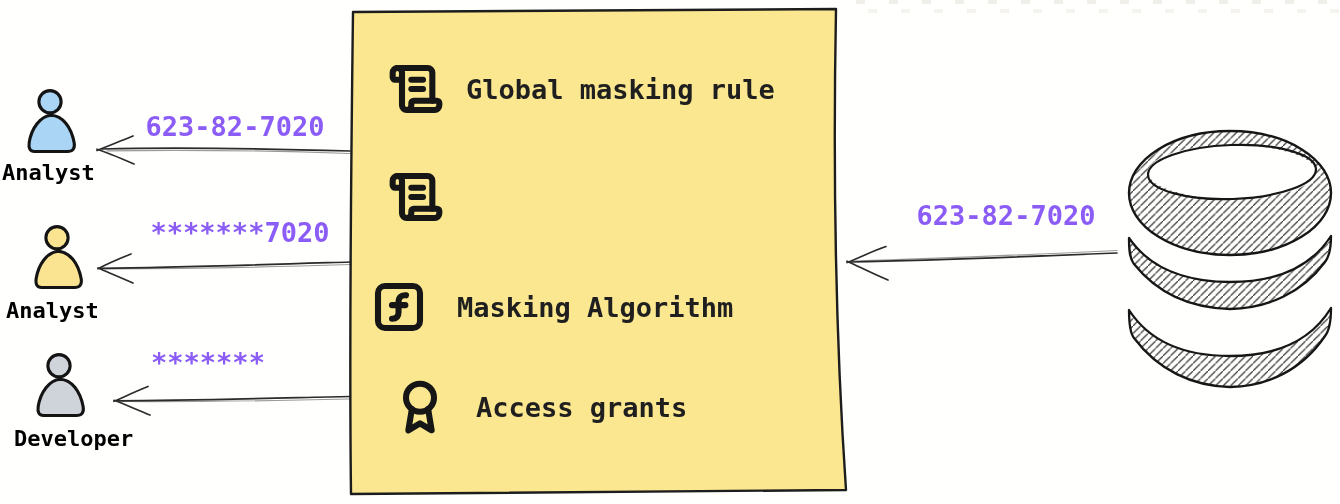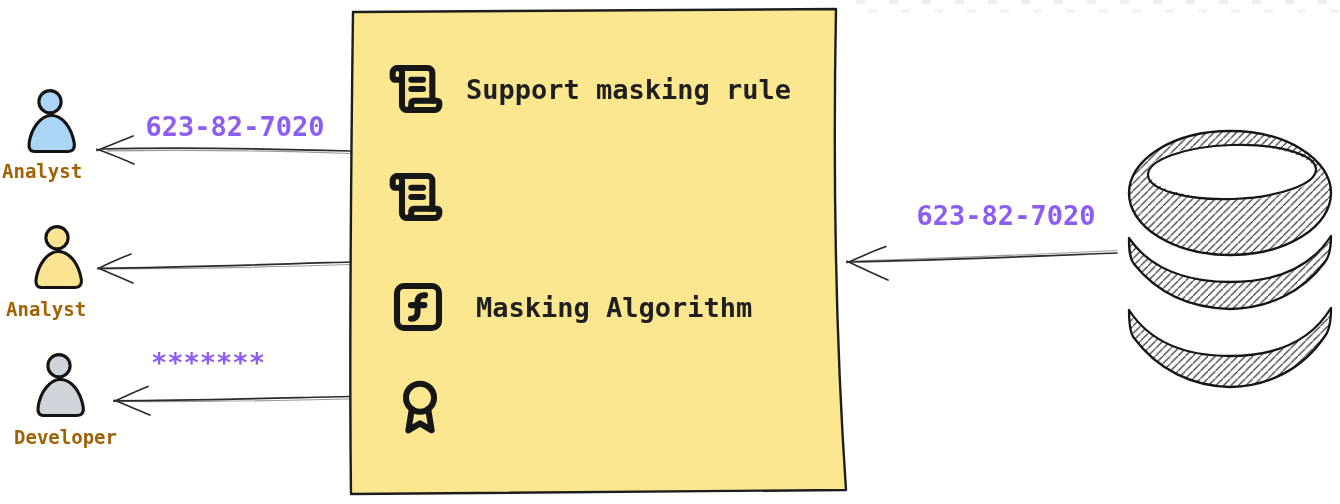--- a/index.html
+++ b/index.html
@@ -4,22 +4,22 @@
 <style>
   html,body{margin:0;padding:0;background:#ffffff;}
   #stage{
     position:relative;width:1340px;height:504px;background:#fffffe;
     font-family:"DejaVu Sans Mono","Liberation Mono",monospace;
     color:#1c1c1c;overflow:hidden;
   }
   .abs{position:absolute;}
   .persona-icon{position:absolute;width:58px;height:76px;}
   .persona-label{
-    position:absolute;text-align:left;font-size:19px;font-weight:700;
-    letter-spacing:0px;color:#a16207;
+    position:absolute;text-align:left;font-size:22px;font-weight:700;
+    letter-spacing:0px;color:#000000;
   }
   .arrow-label{
     position:absolute;text-align:center;font-size:27px;font-weight:700;
     color:#8b5cf6;white-space:nowrap;
   }
   .box-item{position:absolute;display:flex;align-items:center;gap:22px;height:58px;}
   .box-item .ic{width:56px;height:56px;flex:0 0 auto;}
   .box-item.award .ic{width:56px;height:62px;}
   .box-item .lbl{font-size:27px;font-weight:700;color:#1f1f1f;white-space:nowrap;}
   svg{display:block;}
@@ -60,20 +60,21 @@
     <g fill="none" stroke-linecap="round">
       <path d="M1117,250.5 C1032,254.5 942,258.5 854,261" stroke="#9b9b9b" stroke-width="1.2"></path>
       <path d="M1117,253 C1030,256.5 940,260 850,262" stroke="#2b2b2b" stroke-width="1.7"></path>
       <path d="M886,246.5 C870,252 860,257.5 847,262.5" stroke="#2b2b2b" stroke-width="1.7"></path>
       <path d="M888,280 C872,273.5 860,267 847,261.2" stroke="#2b2b2b" stroke-width="1.7"></path>
     </g>
   </svg>
 
   <div class="arrow-label" style="left:140px;top:111px;width:190px">623-82-7020</div>
 
+  <div class="arrow-label" style="left:145px;top:217px;width:190px">*******7020</div>
 
   <div class="arrow-label" style="left:150px;top:347px;width:116px">*******</div>
 
   <div class="arrow-label" style="left:916px;top:200px;width:180px">623-82-7020</div>
 
   <svg class="persona-icon" style="left:21px;top:86px" viewBox="0 0 60 76">
     <path d="M31,29 C20,30 11,42 8.5,57 C7.5,63.5 9.5,66.5 14,66.5 L48,66.5 C53.5,66.5 56,63.5 55,57.5 C52,41 43,29.5 31,29 Z" stroke="#141414" stroke-width="3.2" stroke-linejoin="round" fill="#abd5f5"></path>
     <circle cx="30" cy="15" r="11.5" stroke="#141414" stroke-width="3.2" fill="#abd5f5"></circle>
   </svg>
   <div class="persona-label" style="left:2px;top:160px;width:92px">Analyst</div>
@@ -94,46 +95,47 @@
     <path d="M13,12 L496,9 C493,170 495,330 506,490 L11,494 C9,330 11,170 13,12 Z" stroke="#1d1d1d" stroke-width="2.4" stroke-linejoin="round" fill="#fae78f"></path>
   </svg>
 
   <div class="box-item" style="left:388px;top:60px">
     <svg class="ic" viewBox="0 0 24 24" fill="none" stroke="#161616" stroke-width="2.6" stroke-linecap="round" stroke-linejoin="round">
       <path d="M15 12h-5"></path>
         <path d="M15 8h-5"></path>
         <path d="M19 17V5a2 2 0 0 0-2-2H4"></path>
       <path d="M8 21h12a2 2 0 0 0 2-2v-1a1 1 0 0 0-1-1H11a1 1 0 0 0-1 1v1a2 2 0 1 1-4 0V5a2 2 0 1 0-4 0v2a1 1 0 0 0 1 1h3"></path>
     </svg>
-    <span class="lbl">Support masking rule</span>
+    <span class="lbl">Global masking rule</span>
   </div>
 
   <div class="box-item" style="left:388px;top:168px">
     <svg class="ic" viewBox="0 0 24 24" fill="none" stroke="#161616" stroke-width="2.6" stroke-linecap="round" stroke-linejoin="round">
       <path d="M15 12h-5"></path>
         <path d="M15 8h-5"></path>
         <path d="M19 17V5a2 2 0 0 0-2-2H4"></path>
       <path d="M8 21h12a2 2 0 0 0 2-2v-1a1 1 0 0 0-1-1H11a1 1 0 0 0-1 1v1a2 2 0 1 1-4 0V5a2 2 0 1 0-4 0v2a1 1 0 0 0 1 1h3"></path>
     </svg>
   </div>
 
-  <div class="box-item" style="left:390px;top:278px">
+  <div class="box-item" style="left:371px;top:278px">
     <svg class="ic" viewBox="0 0 24 24" fill="none" stroke="#161616" stroke-width="2.6" stroke-linecap="round" stroke-linejoin="round">
       <rect x="3" y="3" width="18" height="18" rx="3"></rect>
       <path d="M9 17c2 0 2.8-1 2.8-2.8V10c0-2 1-3.3 3.2-3"></path>
       <path d="M9 11.2h5.7"></path>
     </svg>
     <span class="lbl" style="padding-left:8px">Masking Algorithm</span>
   </div>
 
   <div class="box-item award" style="left:392px;top:378px">
     <svg class="ic" viewBox="0 0 24 24" fill="none" stroke="#161616" stroke-width="2.6" stroke-linecap="round" stroke-linejoin="round">
       <circle cx="12" cy="8" r="6"></circle>
       <path d="M15.477 12.89 17 22l-5-3-5 3 1.523-9.11"></path>
     </svg>
+    <span class="lbl" style="padding-left:6px">Access grants</span>
   </div>
 
   <svg class="abs" style="left:1118px;top:116px" width="224" height="290" viewBox="0 0 224 290">
     <defs>
       <pattern id="hatch" patternUnits="userSpaceOnUse" width="7.5" height="7.5">
         <path d="M-1,8.5 L8.5,-1" stroke="#3a3a3a" stroke-width="1.25" fill="none"></path>
       </pattern>
     </defs>
 
     <path fill-rule="evenodd" fill="url(#hatch)" d="M11,77 a101,62 0 1 0 202,0 a101,62 0 1 0 -202,0 M30,56 a84,27 0 1 0 168,0 a84,27 0 1 0 -168,0"></path>

